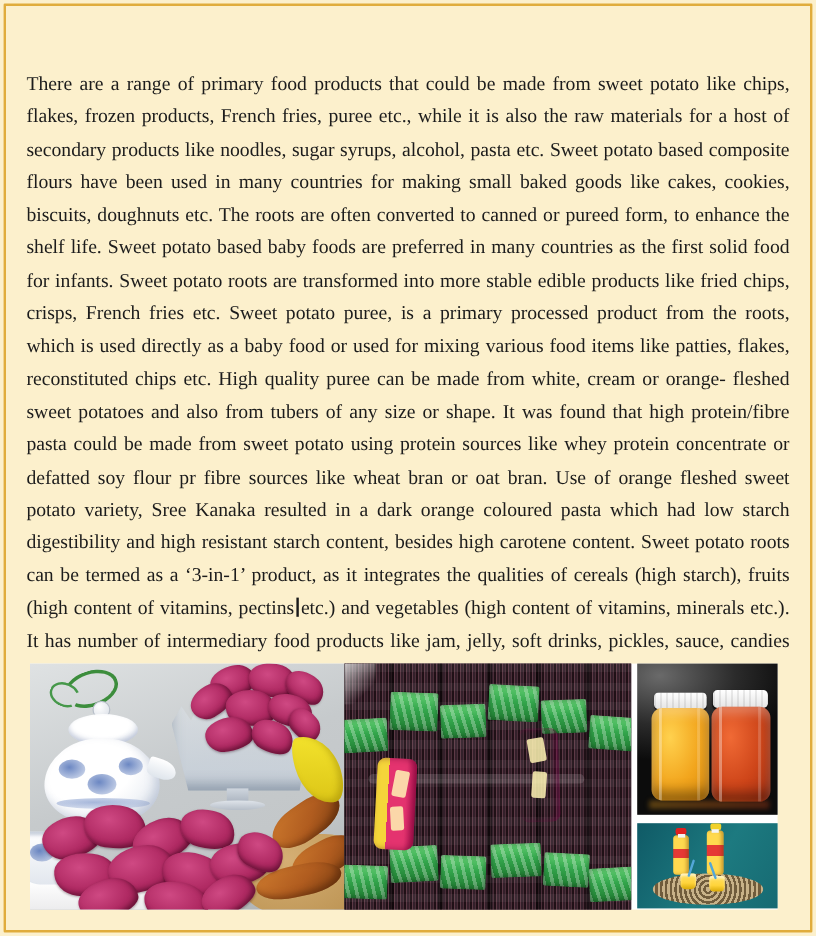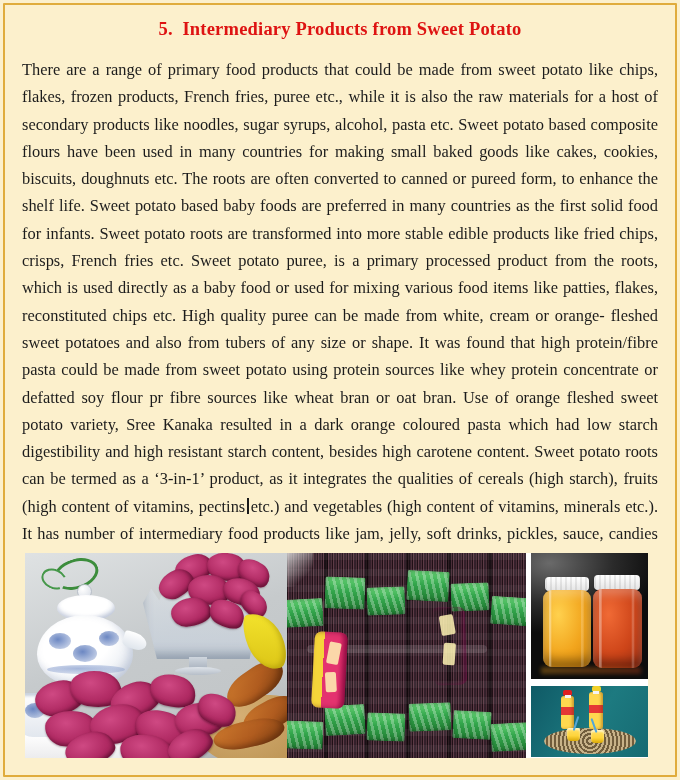--- a/index.html
+++ b/index.html
@@ -73,21 +73,20 @@
   .neck{position:absolute; left:3.5px; top:-1px; width:6px; height:3px; background:#f4f4f4;}
   .cup{background:linear-gradient(180deg,#ffe066,#ffd43b 60%,#d9a907); border-radius:2px 2px 4px 4px; box-shadow:inset 0 2px 2px rgba(255,255,255,.6);}
   .straw{width:2px; height:15px; background:#53a7d8; border-radius:1px;}
 </style>
 </head>
 <body>
 
 <div class="page">
   <div class="frame"></div>
 
-  <h1 class="title">5.&nbsp; Intermediary Products from Sweet Potato</h1>
 
   <p class="bodytext"><span>There are a range of primary food products that could be made from sweet potato like chips, flakes, frozen products, French fries, puree etc., while it is also the raw materials for a host of secondary products like noodles, sugar syrups, alcohol, pasta etc. Sweet potato based composite flours have been used in many countries for making small baked goods like cakes, cookies, biscuits, doughnuts etc. The roots are often converted to canned or pureed form, to enhance the shelf life. Sweet potato based baby foods are preferred in many countries as the first solid food for infants. Sweet potato roots are transformed into more stable edible products like fried chips, crisps, French fries etc. Sweet potato puree, is a primary processed product from the roots, which is used directly as a baby food or used for mixing various food items like patties, flakes, reconstituted chips etc. High quality puree can be made from white, cream or orange- fleshed sweet potatoes and also from tubers of any size or shape. It was found that high protein/fibre pasta could be made from sweet potato using protein sources like whey protein concentrate or defatted soy flour pr fibre sources like wheat bran or oat bran. Use of orange fleshed sweet potato variety, Sree Kanaka resulted in a dark orange coloured pasta which had low starch digestibility and high resistant starch content, besides high carotene content. Sweet potato roots can be termed as a ‘3-in-1’ product, as it integrates the qualities of cereals (high starch), fruits (high content of vitamins, pectins</span><span class="caret"></span><span>etc.) and vegetables (high content of vitamins, minerals etc.). It has number of intermediary food products like jam, jelly, soft drinks, pickles, sauce, candies etc.</span></p>
 
   <div class="strip">
 
     <div class="panel p-chips">
       <div class="abs board"></div>
       <div class="abs tray"></div>
 
       <div class="abs handle-arc"></div>

